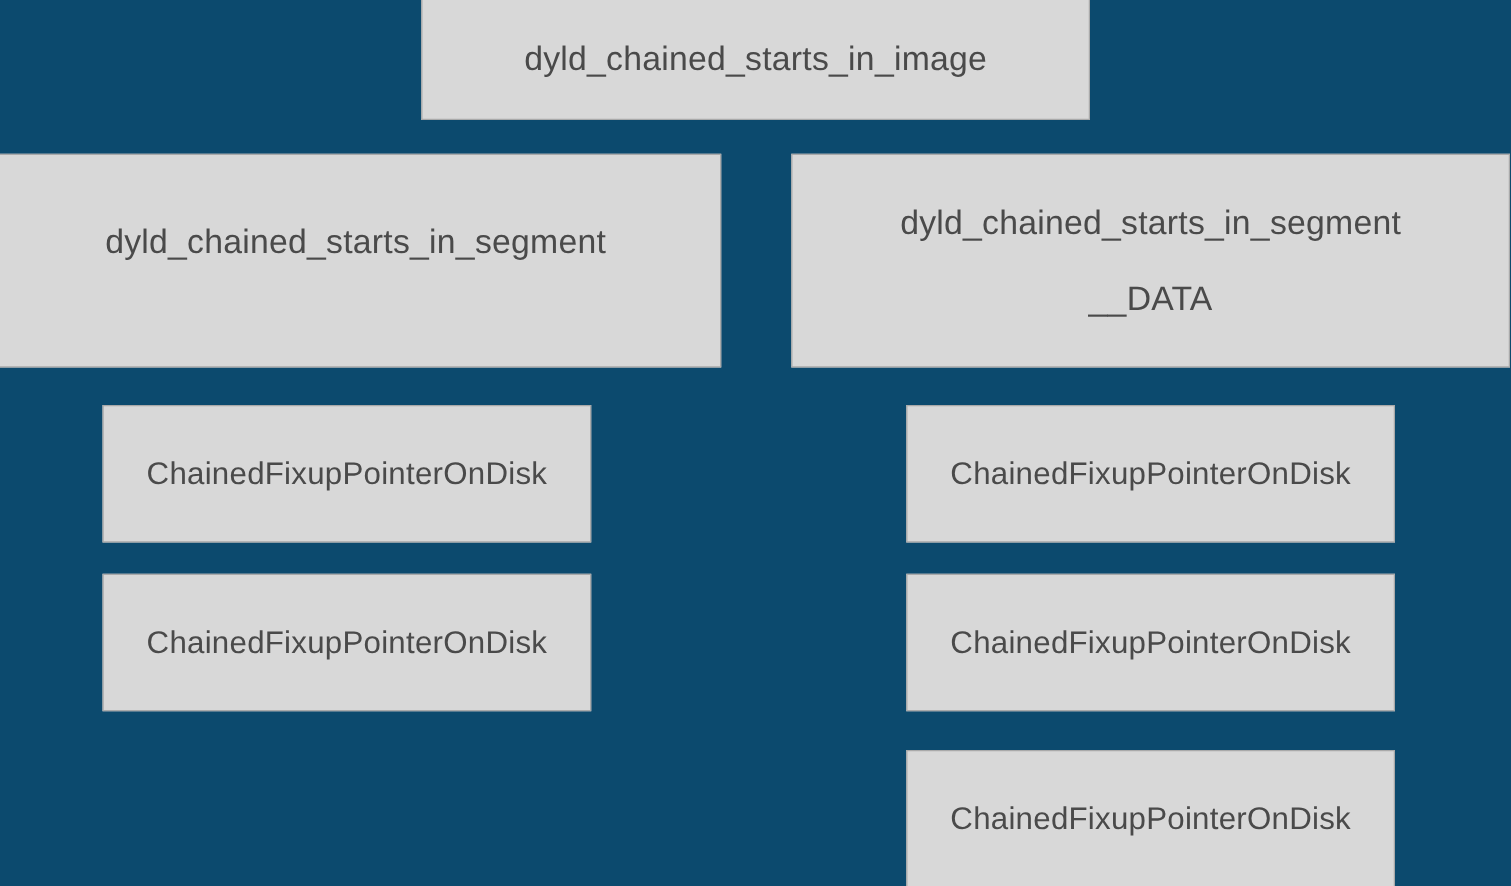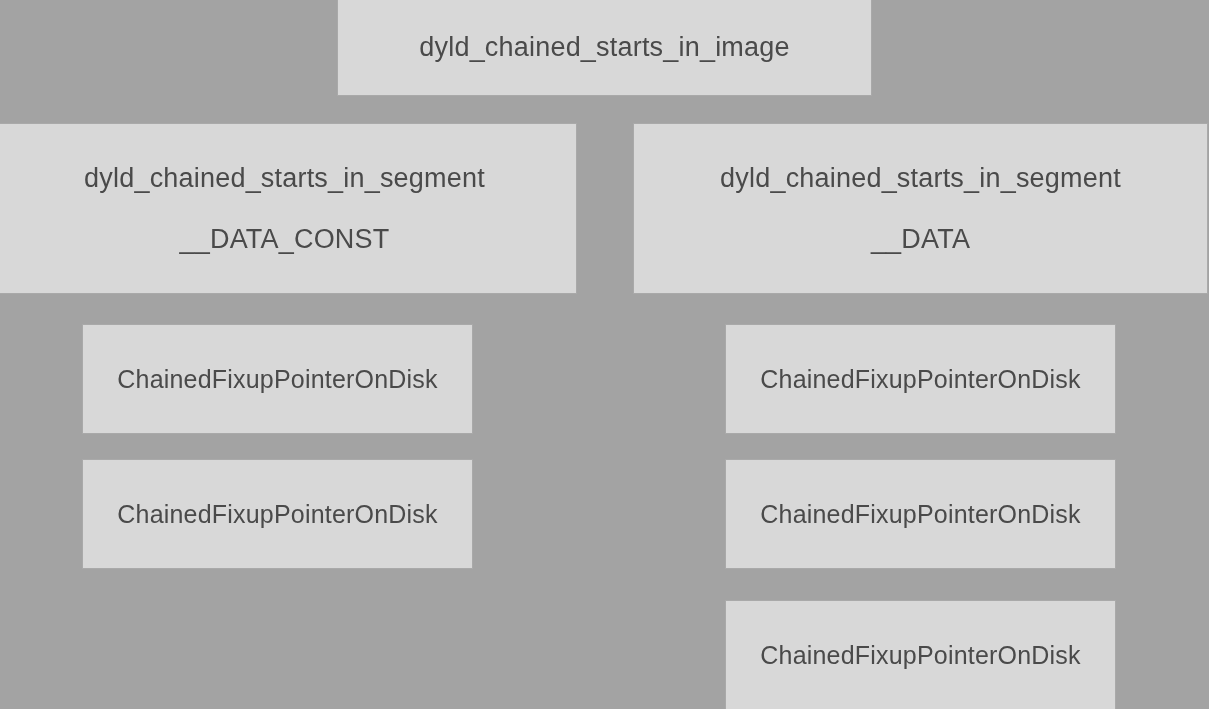--- a/index.html
+++ b/index.html
@@ -9,21 +9,21 @@
   body {
     width: 1209px;
     height: 709px;
     overflow: hidden;
     font-family: "Liberation Sans", sans-serif;
   }
   #diagram-canvas {
     position: relative;
     width: 1209px;
     height: 709px;
-    background: #a3a3a3;
+    background: #0c4a6e;
     overflow: hidden;
   }
   .node {
     position: absolute;
     box-sizing: border-box;
     background: #d8d8d8;
     border: 1px solid #a9a9a9;
     display: flex;
     flex-direction: column;
     align-items: center;
@@ -77,21 +77,20 @@
 <body>
 
 <div id="diagram-canvas">
 
   <div class="node node-root">
     <span class="line">dyld_chained_starts_in_image</span>
   </div>
 
   <div class="node node-segment node-segment-left">
     <span class="line title">dyld_chained_starts_in_segment</span>
-    <span class="line">__DATA_CONST</span>
   </div>
 
   <div class="node node-segment node-segment-right">
     <span class="line title">dyld_chained_starts_in_segment</span>
     <span class="line">__DATA</span>
   </div>
 
   <div class="node node-leaf col-left row-1">
     <span class="line">ChainedFixupPointerOnDisk</span>
   </div>

